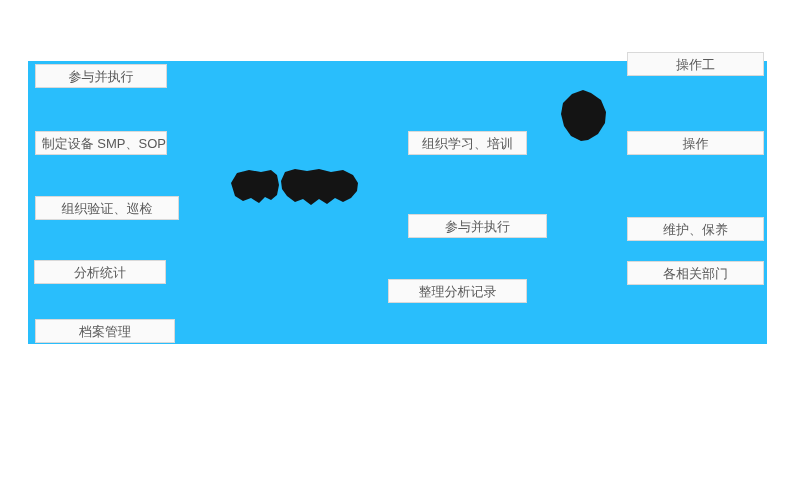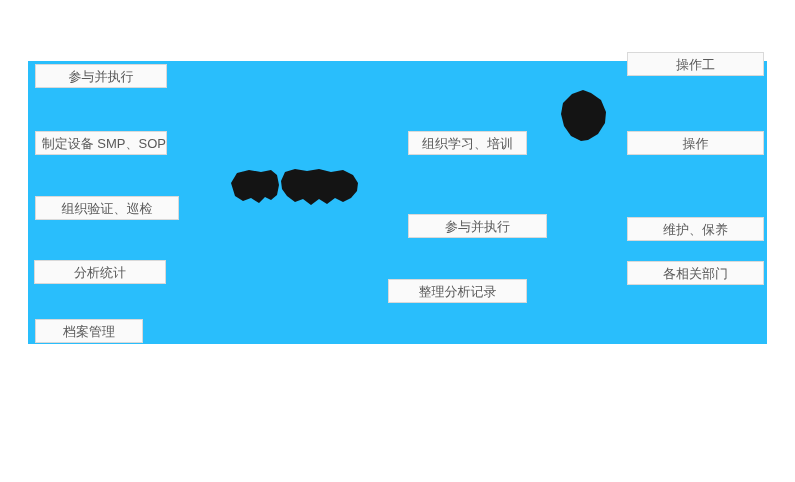--- a/index.html
+++ b/index.html
@@ -37,21 +37,21 @@
 <body>
 
 <div class="canvas">
 
   <div class="panel"></div>
 
   <div class="node" style="left:35px; top:64px;  width:132px;">参与并执行</div>
   <div class="node" style="left:35px; top:131px; width:132px;text-align:right;">制定设备 SMP、SOP</div>
   <div class="node" style="left:35px; top:196px; width:144px;">组织验证、巡检</div>
   <div class="node" style="left:34px; top:260px; width:132px;">分析统计</div>
-  <div class="node" style="left:35px; top:319px; width:108px;">档案管理</div>
+  <div class="node" style="left:35px; top:319px; width:140px;">档案管理</div>
 
 
   <div class="smudge" style="left:227px; top:167px;">
     <svg width="133" height="39" viewBox="0 0 133 39">
       <path fill="#141414" d="M4 16 L10 6 L22 3 L34 5 L44 3 L50 8 L52 18 L50 28 L44 33 L38 30 L32 36 L24 31 L16 34 L8 29 Z"></path>
       <path fill="#141414" d="M54 14 L58 5 L68 2 L80 4 L92 2 L104 5 L116 3 L126 8 L131 16 L130 24 L124 31 L116 35 L108 31 L100 37 L92 32 L84 38 L76 32 L68 35 L60 29 L55 22 Z"></path>
     </svg>
   </div>
 
   <div class="node" style="left:408px; top:131px; width:119px;">组织学习、培训</div>

